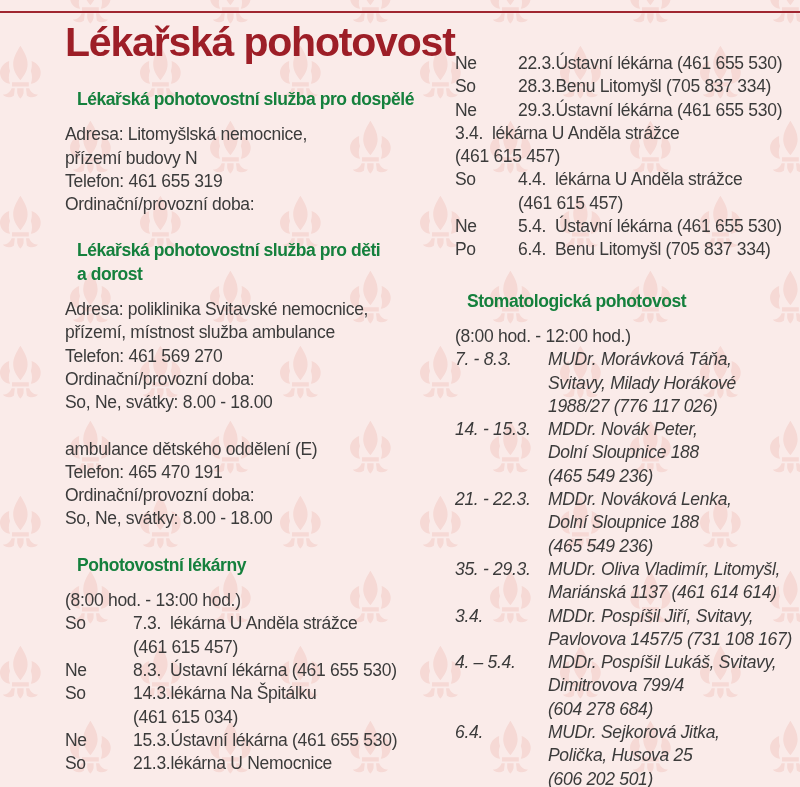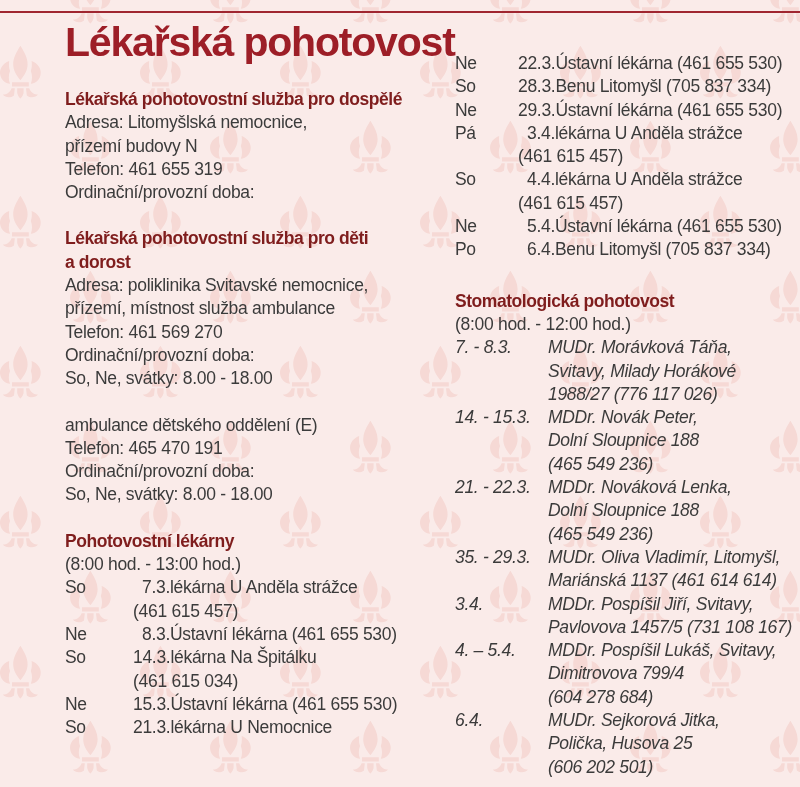--- a/index.html
+++ b/index.html
@@ -11,27 +11,27 @@
   }
   .bg{position:absolute;left:0;top:0;z-index:0;}
   .rule{position:absolute;left:0;top:11px;width:800px;height:2px;background:#a02630;z-index:2;}
   .col{position:absolute;z-index:2;font-size:17.5px;line-height:23.3px;letter-spacing:-0.3px;}
   .col-left{left:65px;top:22px;width:372px;}
   .col-right{left:455px;top:52px;width:345px;}
   h1{
     font-size:41px;line-height:40px;letter-spacing:-1.2px;
     margin:0 0 26px 0;color:#9d1e27;font-weight:700;white-space:nowrap;
   }
-  .h2{font-weight:700;color:#7f1d1d;letter-spacing:-0.45px;margin:0;}
+  .h2{font-weight:700;color:#15803d;letter-spacing:-0.45px;margin:12px;}
   section{margin:0 0 23px 0;}
   .col-right .rows{margin:0 0 28px 0;}
   .line{min-height:23.3px;white-space:nowrap;}
   .prow{display:grid;grid-template-columns:68px 1fr;}
   .col-right .prow{grid-template-columns:63px 1fr;}
-  .date{display:inline-block;min-width:37px;text-align:right;}
+  .date{display:inline-block;min-width:37px;}
   .drow{display:grid;grid-template-columns:93px 1fr;font-style:italic;}
 </style>
 </head>
 <body>
 
 <svg class="bg" width="800" height="787" aria-hidden="true">
   <defs>
     <path id="fleur" fill="#f6d9d5" d="M28 1 C23 9 19 16 19 24 C19 32 23 38 28 44 C33 38 37 32 37 24 C37 16 33 9 28 1 Z
       M14 20 C6 23 1 30 3 38 C4.5 44 9 47.5 15 48.5 C13 43.5 13 37.5 15 32.5 C13.5 28.5 13.5 24 14 20 Z
       M42 20 C50 23 55 30 53 38 C51.5 44 47 47.5 41 48.5 C43 43.5 43 37.5 41 32.5 C42.5 28.5 42.5 24 42 20 Z
@@ -143,21 +143,20 @@
             <div class="line"><span class="date">28.3.</span><span>Benu Litomyšl (705 837 334)</span></div>
           </div>
         </div>
         <div class="prow">
           <span class="line day">Ne</span>
           <div class="cell">
             <div class="line"><span class="date">29.3.</span><span>Ústavní lékárna (461 655 530)</span></div>
           </div>
         </div>
         <div class="prow">
-          <span class="line day">Pá</span>
           <div class="cell">
             <div class="line"><span class="date">3.4.</span><span>lékárna U Anděla strážce</span></div>
             <div class="line">(461 615 457)</div>
           </div>
         </div>
         <div class="prow">
           <span class="line day">So</span>
           <div class="cell">
             <div class="line"><span class="date">4.4.</span><span>lékárna U Anděla strážce</span></div>
             <div class="line">(461 615 457)</div>

